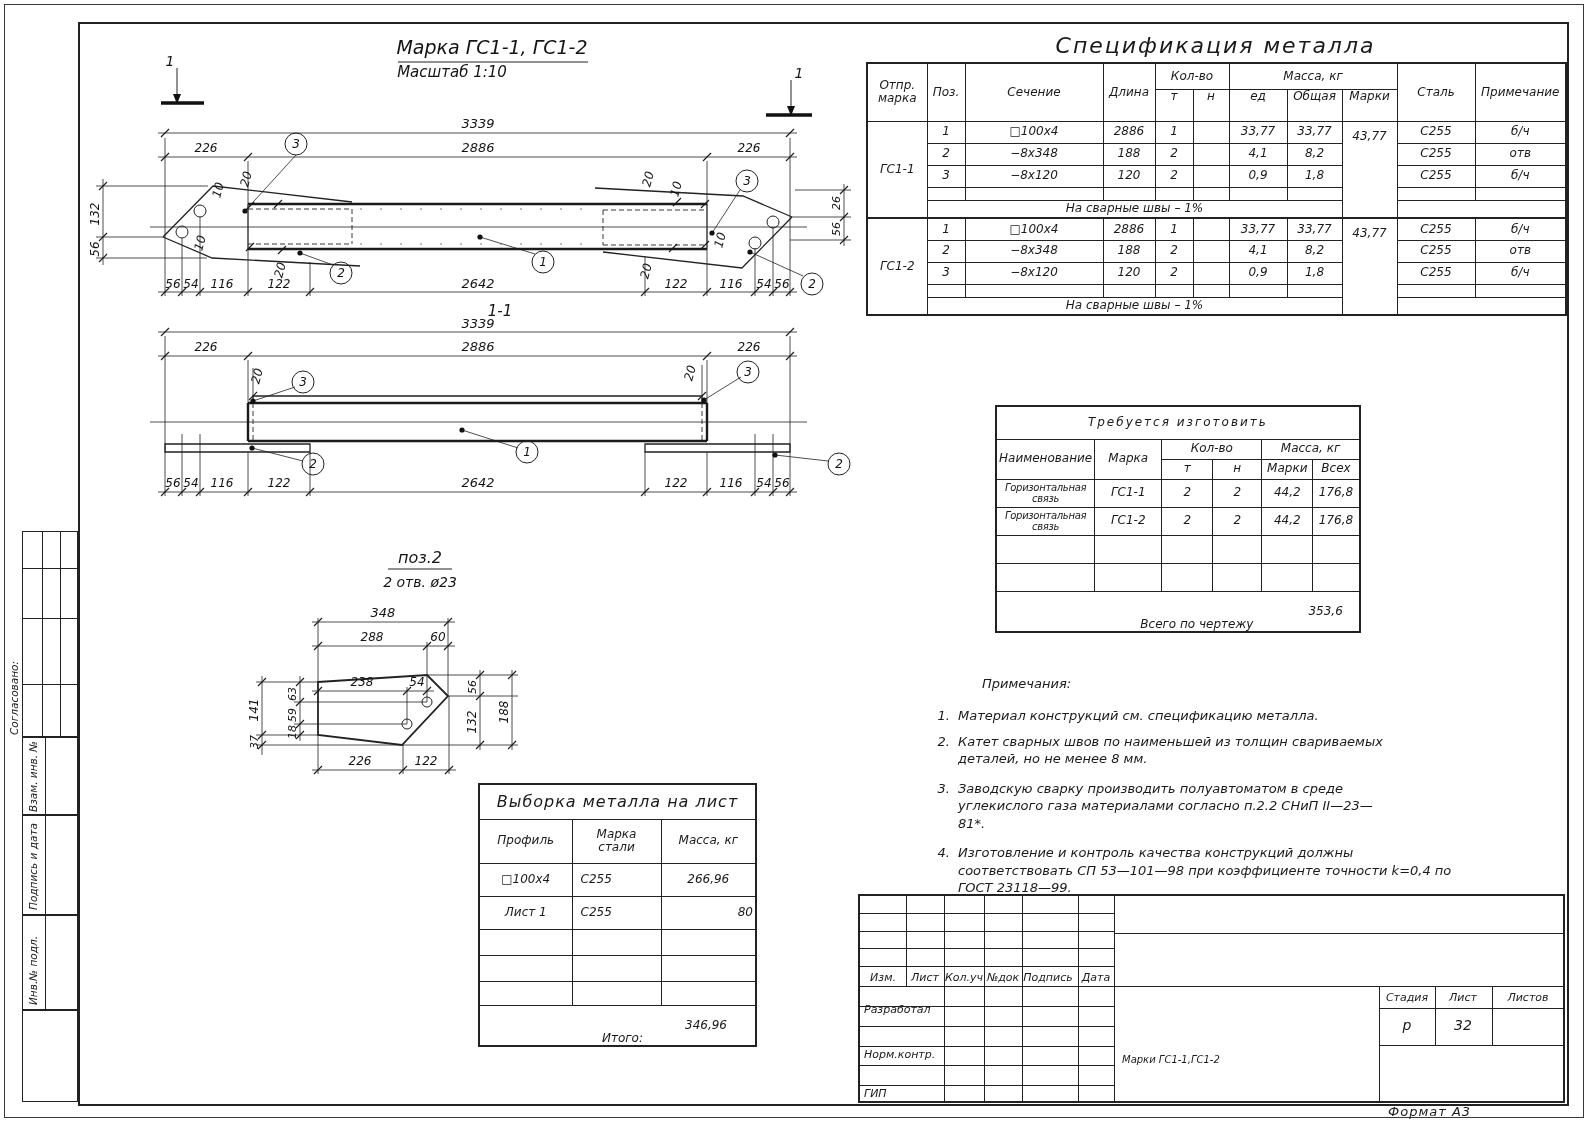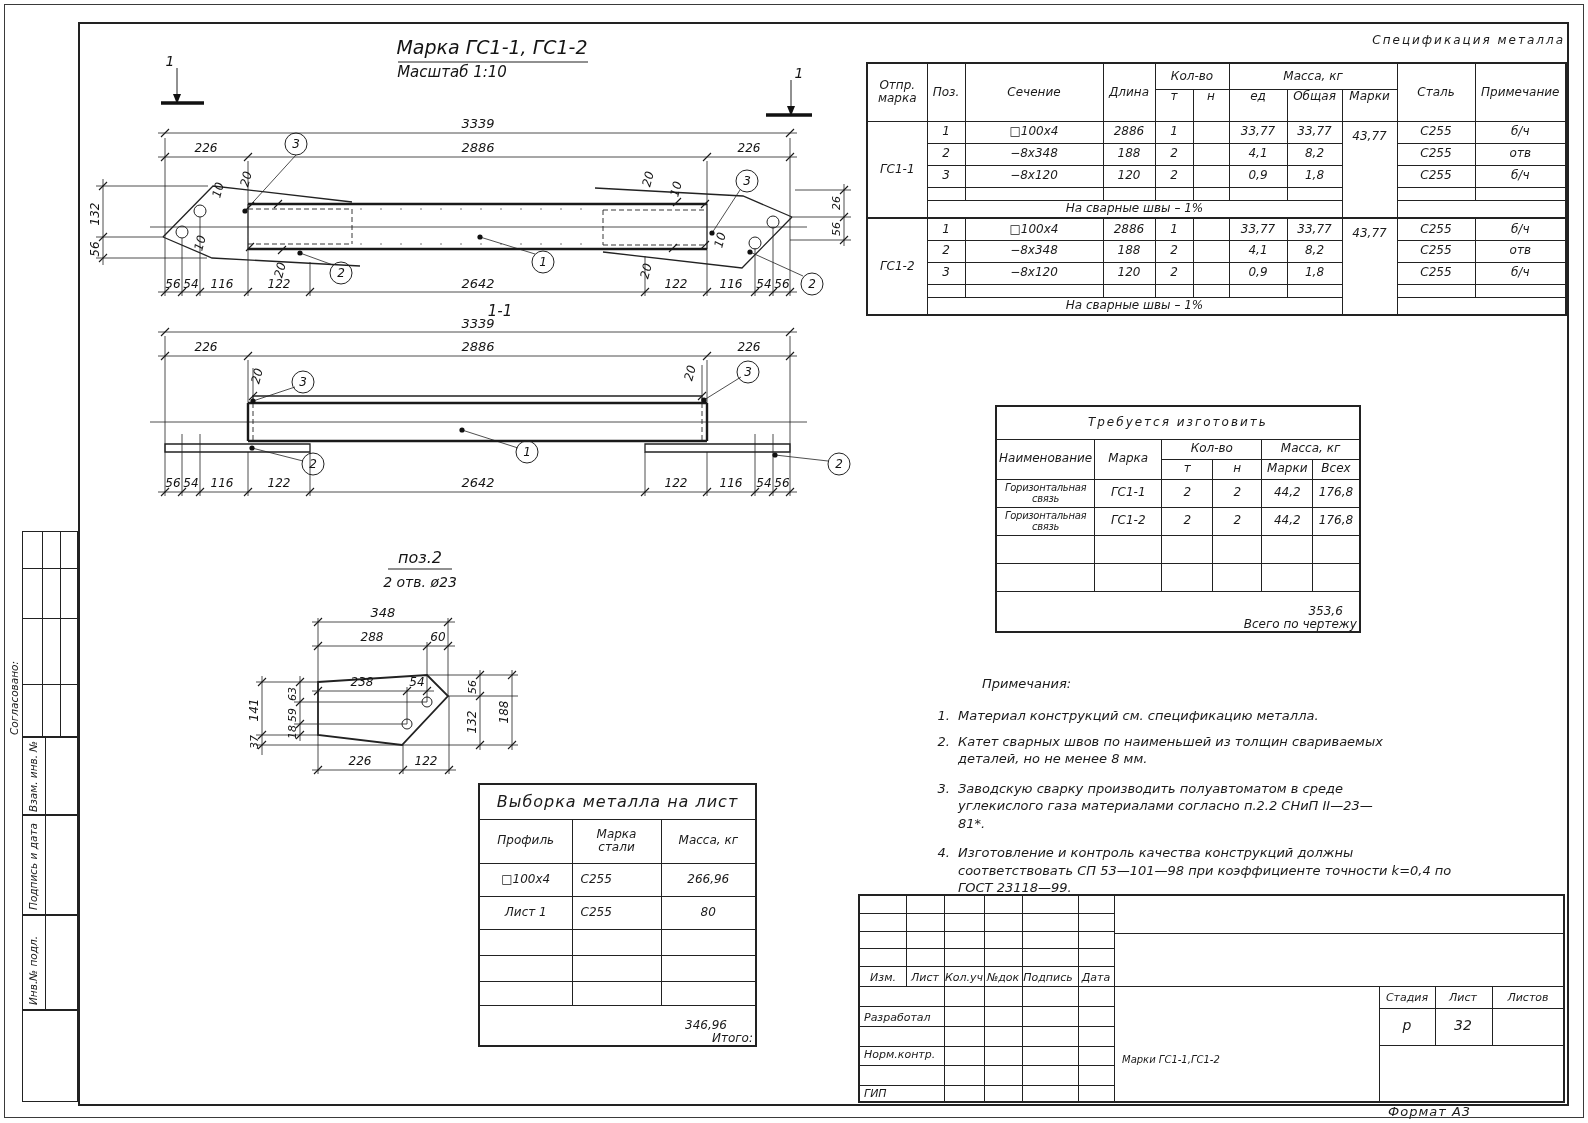--- a/index.html
+++ b/index.html
@@ -16,24 +16,24 @@
   table{border-collapse:collapse;position:absolute;table-layout:fixed;background:transparent}
   td,th{border:1px solid #222;font-weight:normal;font-style:italic;text-align:center;
         padding:0 2px;font-size:12px;overflow:hidden;white-space:pre-line;line-height:1.1}
   #spec-table{left:866px;top:62px;border:2px solid #222}
   #spec-table .gsep td{border-top:2px solid #222}
   #fab-table{left:995px;top:405px;border:2px solid #222}
   #fab-table .ttl{font-size:12px;letter-spacing:2px}
   #fab-table .nm{font-size:10px;letter-spacing:-0.3px}
   #sel-table{left:478px;top:783px;border:2px solid #222}
   #sel-table .ttl{font-size:16px;letter-spacing:1px}
-  .split-cell{text-align:right}
+  .split-cell{text-align:center}
   .split-cell .rv{float:right;padding-right:14px}
   .split-cell .lv{padding-left:38px}
-  #spec-title{left:866px;top:33px;width:699px;text-align:right;font-size:12px;letter-spacing:2px}
+  #spec-title{left:866px;top:33px;width:699px;text-align:center;font-size:22px;letter-spacing:2px}
   
   #notes{left:920px;top:676px;width:560px;font-size:13px}
   #notes .nt{margin-left:62px;margin-bottom:16px}
   #notes .itm{display:flex;margin-bottom:8px;line-height:1.35}
   #notes .itm .n{width:30px;flex:none;text-align:right;padding-right:8px}
   #notes .itm.sp{margin-bottom:12px}
   
   #title-block{left:858px;top:894px;width:707px;height:209px;border:2px solid #222;box-sizing:border-box}
   #title-block .lbl{position:absolute;font-size:11px;white-space:nowrap}
   #title-block .ctr{text-align:center;transform:translateX(-50%)}
@@ -418,21 +418,21 @@
     <th>Масса,  кг</th>
   </tr>
   <tr style="height:33px">
     <td>□100x4</td>
     <td style="text-align:left;padding-left:8px">С255</td>
     <td>266,96</td>
   </tr>
   <tr style="height:33px">
     <td>Лист 1</td>
     <td style="text-align:left;padding-left:8px">С255</td>
-    <td style="text-align:center;">80</td>
+    <td style="text-align:right;">80</td>
   </tr>
   <tr style="height:26px">
     <td></td>
     <td></td>
     <td></td>
   </tr>
   <tr style="height:26px">
     <td></td>
     <td></td>
     <td></td>
@@ -496,21 +496,21 @@
   <div class="hl" style="left:0;top:189px;width:254px"></div>
   <div class="hl" style="left:519px;top:112px;width:184px"></div>
   <div class="hl" style="left:519px;top:149px;width:184px"></div>
 
   <div class="lbl ctr" style="left:23px;top:75px">Изм.</div>
   <div class="lbl ctr" style="left:65px;top:75px">Лист</div>
   <div class="lbl ctr" style="left:104px;top:75px">Кол.уч</div>
   <div class="lbl ctr" style="left:143px;top:75px">№док</div>
   <div class="lbl ctr" style="left:188px;top:75px">Подпись</div>
   <div class="lbl ctr" style="left:236px;top:75px">Дата</div>
-  <div class="lbl" style="left:4px;top:115px">Разработал</div>
+  <div class="lbl" style="left:4px;top:107px">Разработал</div>
   <div class="lbl" style="left:4px;top:152px">Норм.контр.</div>
   <div class="lbl" style="left:4px;top:191px">ГИП</div>
   <div class="lbl ctr" style="left:547px;top:95px">Стадия</div>
   <div class="lbl ctr" style="left:603px;top:95px">Лист</div>
   <div class="lbl ctr" style="left:668px;top:95px">Листов</div>
   <div class="lbl ctr" style="left:547px;top:121px;font-size:14px">р</div>
   <div class="lbl ctr" style="left:603px;top:121px;font-size:14px">32</div>
   <div class="lbl ctr" style="left:668px;top:121px;font-size:14px"></div>
   <div class="lbl" style="left:262px;top:158px;font-size:10px">Марки ГС1-1,ГС1-2</div>
 </div>

